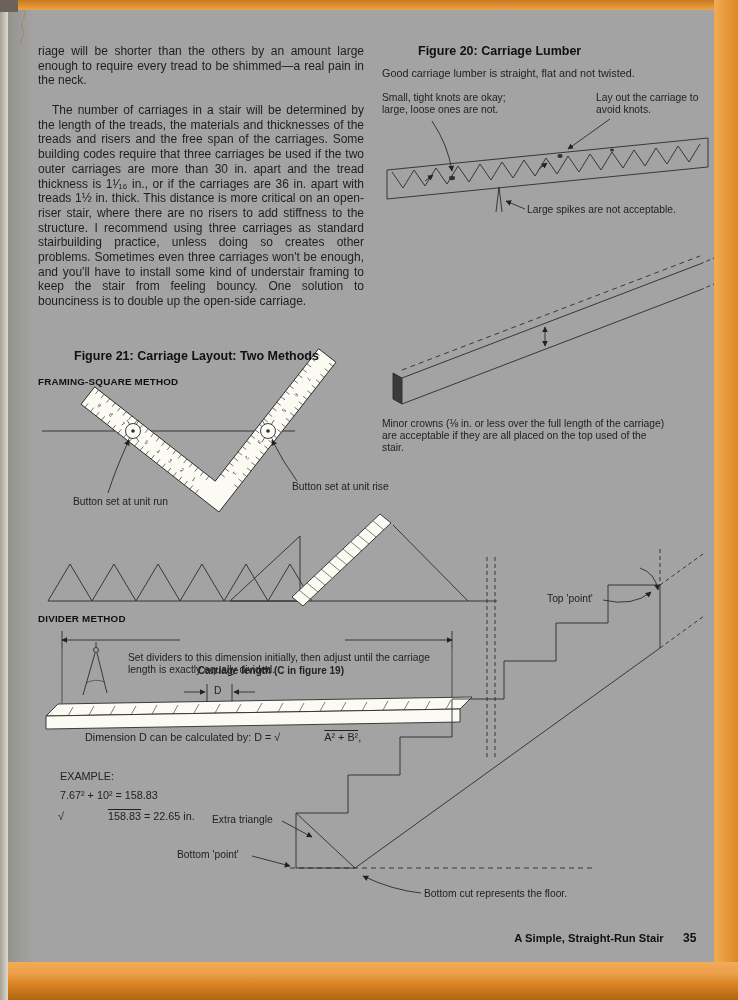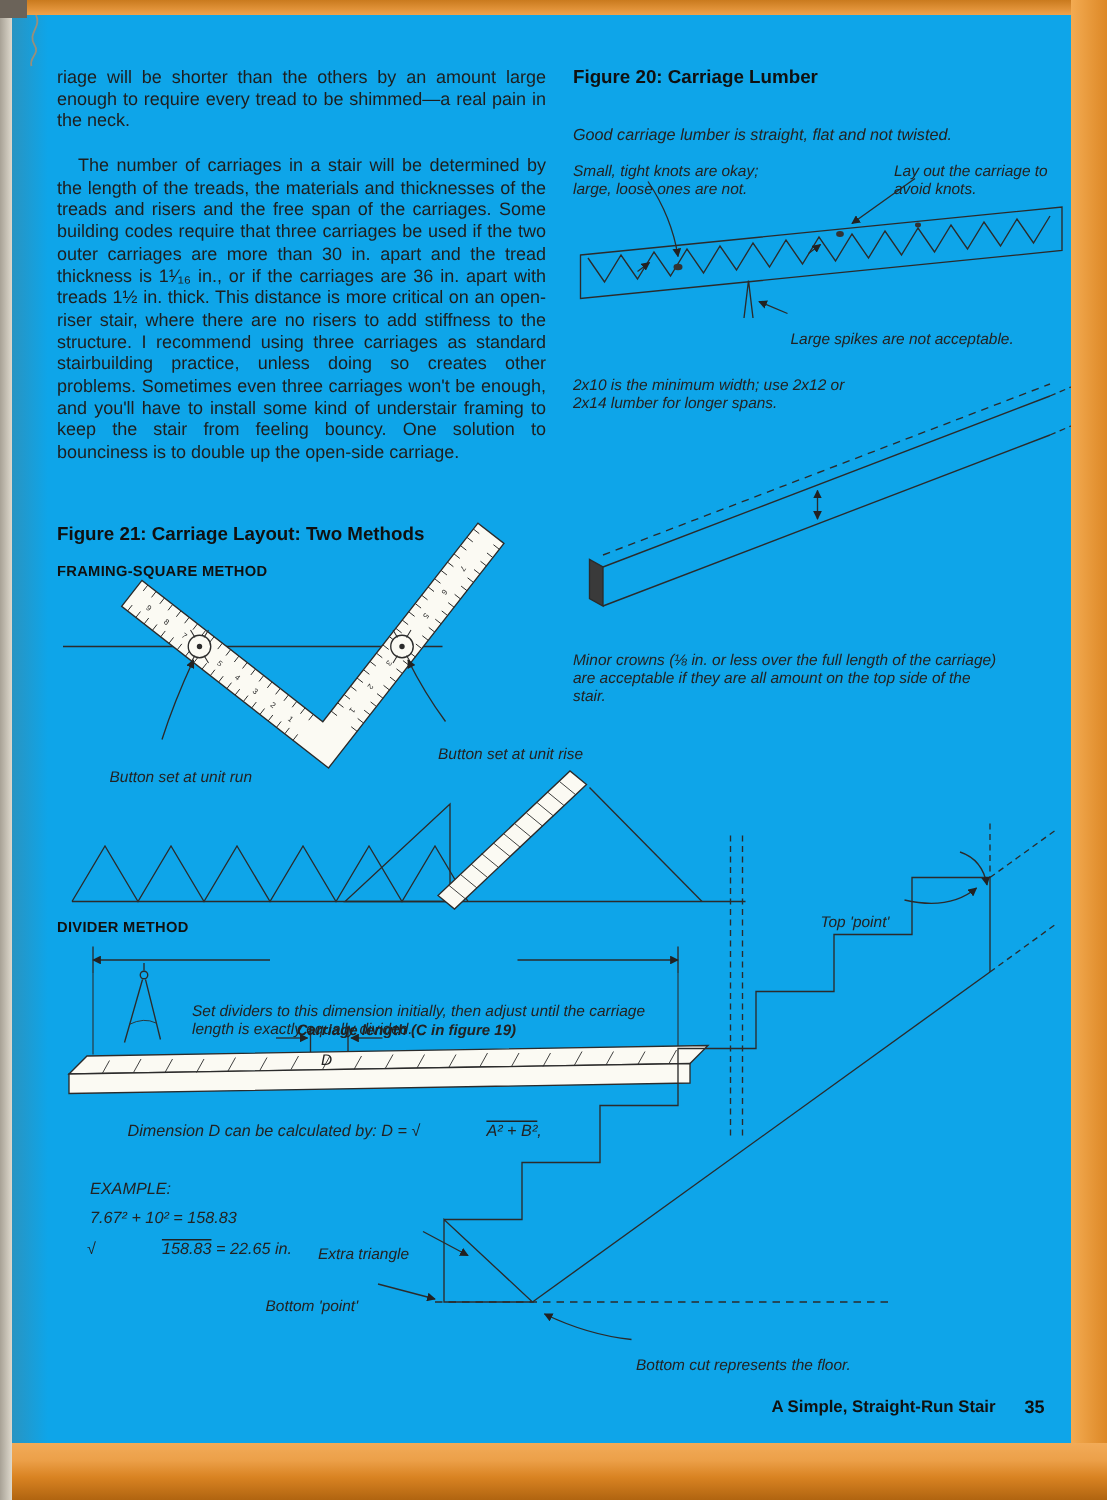--- a/index.html
+++ b/index.html
@@ -1,23 +1,23 @@
 <!DOCTYPE html>
 <html><head>
 <meta charset="utf-8">
 <style>
   html,body { margin:0; padding:0; background:#e9e6dd; }
   .page {
     position:relative; width:738px; height:1000px; overflow:hidden;
-    background:#0ea5e9; font-family:"Liberation Sans", sans-serif;
+    background:#a3a3a3; font-family:"Liberation Sans", sans-serif;
   }
   .art { position:absolute; left:0; top:0; z-index:1; }
   .art text { font-family:"Liberation Sans", sans-serif; }
-  .lbl { position:absolute; font-style:italic; font-size:10.3px; line-height:1.17; color:#222; z-index:2;margin-top:17px; }
-  .h1  { position:absolute; font-weight:bold; font-size:12.5px; color:#101010; z-index:2; }
+  .lbl { position:absolute; font-size:10.3px; line-height:1.17; color:#222; z-index:2; }
+  .h1  { position:absolute; font-weight:bold; font-size:12.5px; color:#101010; z-index:2;margin-left:36px; }
   .method { position:absolute; font-weight:bold; font-size:9.8px; letter-spacing:.2px; color:#101010; z-index:2; }
   .foot { position:absolute; font-weight:bold; font-size:11.2px; color:#101010; z-index:2; }
   .ov { text-decoration:overline;padding-left:44px; }
   .body-col { position:absolute; left:38px; top:44px; width:326px; font-size:12px;
     line-height:1.225; text-align:justify; color:#1e1e1e; z-index:2; }
   .body-col p { margin:0; }
   .body-col p.indent { text-indent:14px;margin-top:15px; }
   .edge-top   { position:absolute; top:0; left:0; width:100%; height:10px; background:linear-gradient(180deg,#c97a1e,#f0a24a); z-index:3; }
   .corner-tl  { position:absolute; top:0; left:0; width:18px; height:12px; background:#6b6359; z-index:4; }
   .edge-right { position:absolute; top:0; right:0; width:24px; height:100%; background:linear-gradient(90deg,#f3ab52,#dd8826); z-index:3; }
@@ -160,22 +160,21 @@
   <div class="body-col">
     <p>riage will be shorter than the others by an amount large enough to require every tread to be shimmed—a real pain in the neck.</p>
     <p class="indent">The number of carriages in a stair will be determined by the length of the treads, the materials and thicknesses of the treads and risers and the free span of the carriages. Some building codes require that three carriages be used if the two outer carriages are more than 30 in. apart and the tread thickness is 1¹⁄₁₆ in., or if the carriages are 36 in. apart with treads 1½ in. thick. This distance is more critical on an open-riser stair, where there are no risers to add stiffness to the structure. I recommend using three carriages as standard stairbuilding practice, unless doing so creates other problems. Sometimes even three carriages won't be enough, and you'll have to install some kind of understair framing to keep the stair from feeling bouncy. One solution to bounciness is to double up the open-side carriage.</p>
   </div>
 
   <div class="h1" style="left:382px;top:44px">Figure 20: Carriage Lumber</div>
   <div class="lbl" style="left:382px;top:67px;font-size:10.8px">Good carriage lumber is straight, flat and not twisted.</div>
   <div class="lbl" style="left:382px;top:92px;width:152px">Small, tight knots are okay; large, loose ones are not.</div>
   <div class="lbl" style="left:596px;top:92px;width:112px">Lay out the carriage to avoid knots.</div>
   <div class="lbl" style="left:527px;top:204px">Large spikes are not acceptable.</div>
-  <div class="lbl" style="left:382px;top:235px;width:200px">2x10 is the minimum width; use 2x12 or 2x14 lumber for longer spans.</div>
-  <div class="lbl" style="left:382px;top:418px;width:284px">Minor crowns (⅛ in. or less over the full length of the carriage) are acceptable if they are all amount on the top side of the stair.</div>
+  <div class="lbl" style="left:382px;top:418px;width:284px">Minor crowns (⅛ in. or less over the full length of the carriage) are acceptable if they are all placed on the top used of the stair.</div>
 
   <div class="h1" style="left:38px;top:349px">Figure 21: Carriage Layout: Two Methods</div>
   <div class="method" style="left:38px;top:376px">FRAMING-SQUARE METHOD</div>
   <div class="lbl" style="left:73px;top:496px">Button set at unit run</div>
   <div class="lbl" style="left:292px;top:481px">Button set at unit rise</div>
 
   <div class="lbl" style="left:547px;top:593px">Top 'point'</div>
 
   <div class="method" style="left:38px;top:613px">DIVIDER METHOD</div>
   <div class="lbl" style="left:186px;top:665px;width:158px;text-align:right;font-weight:bold;white-space:nowrap;font-size:10px">Carriage length (C in figure 19)</div>

